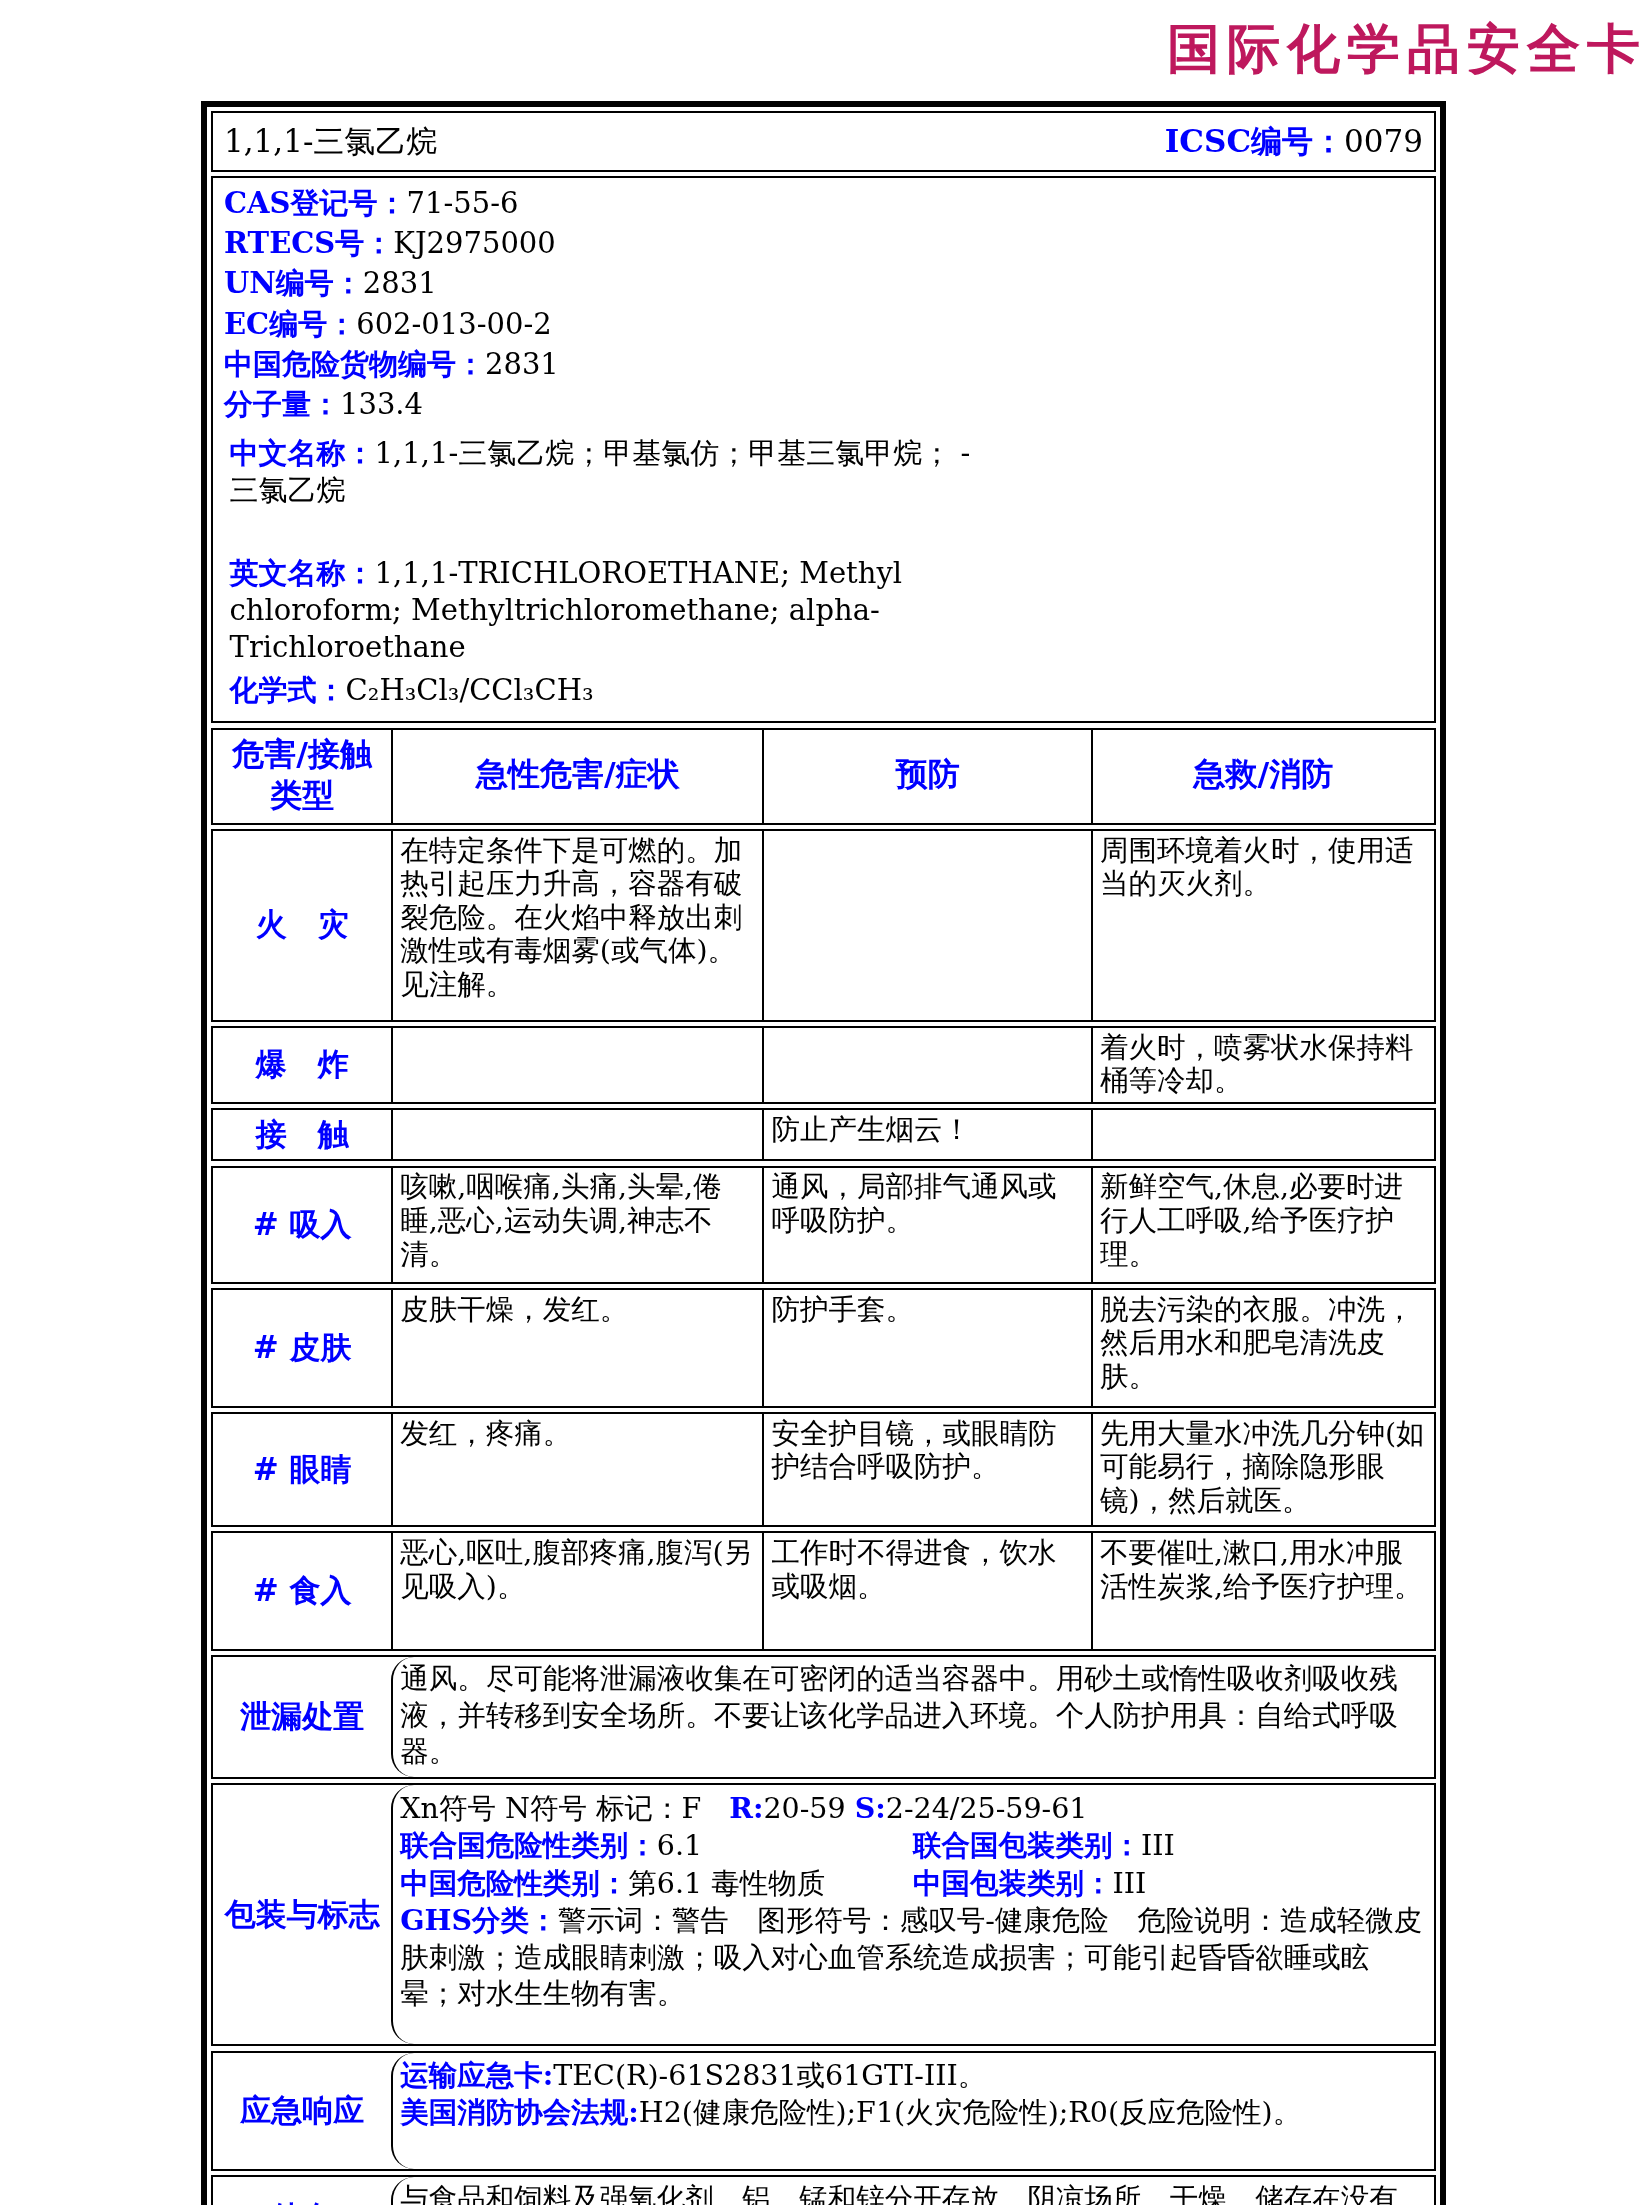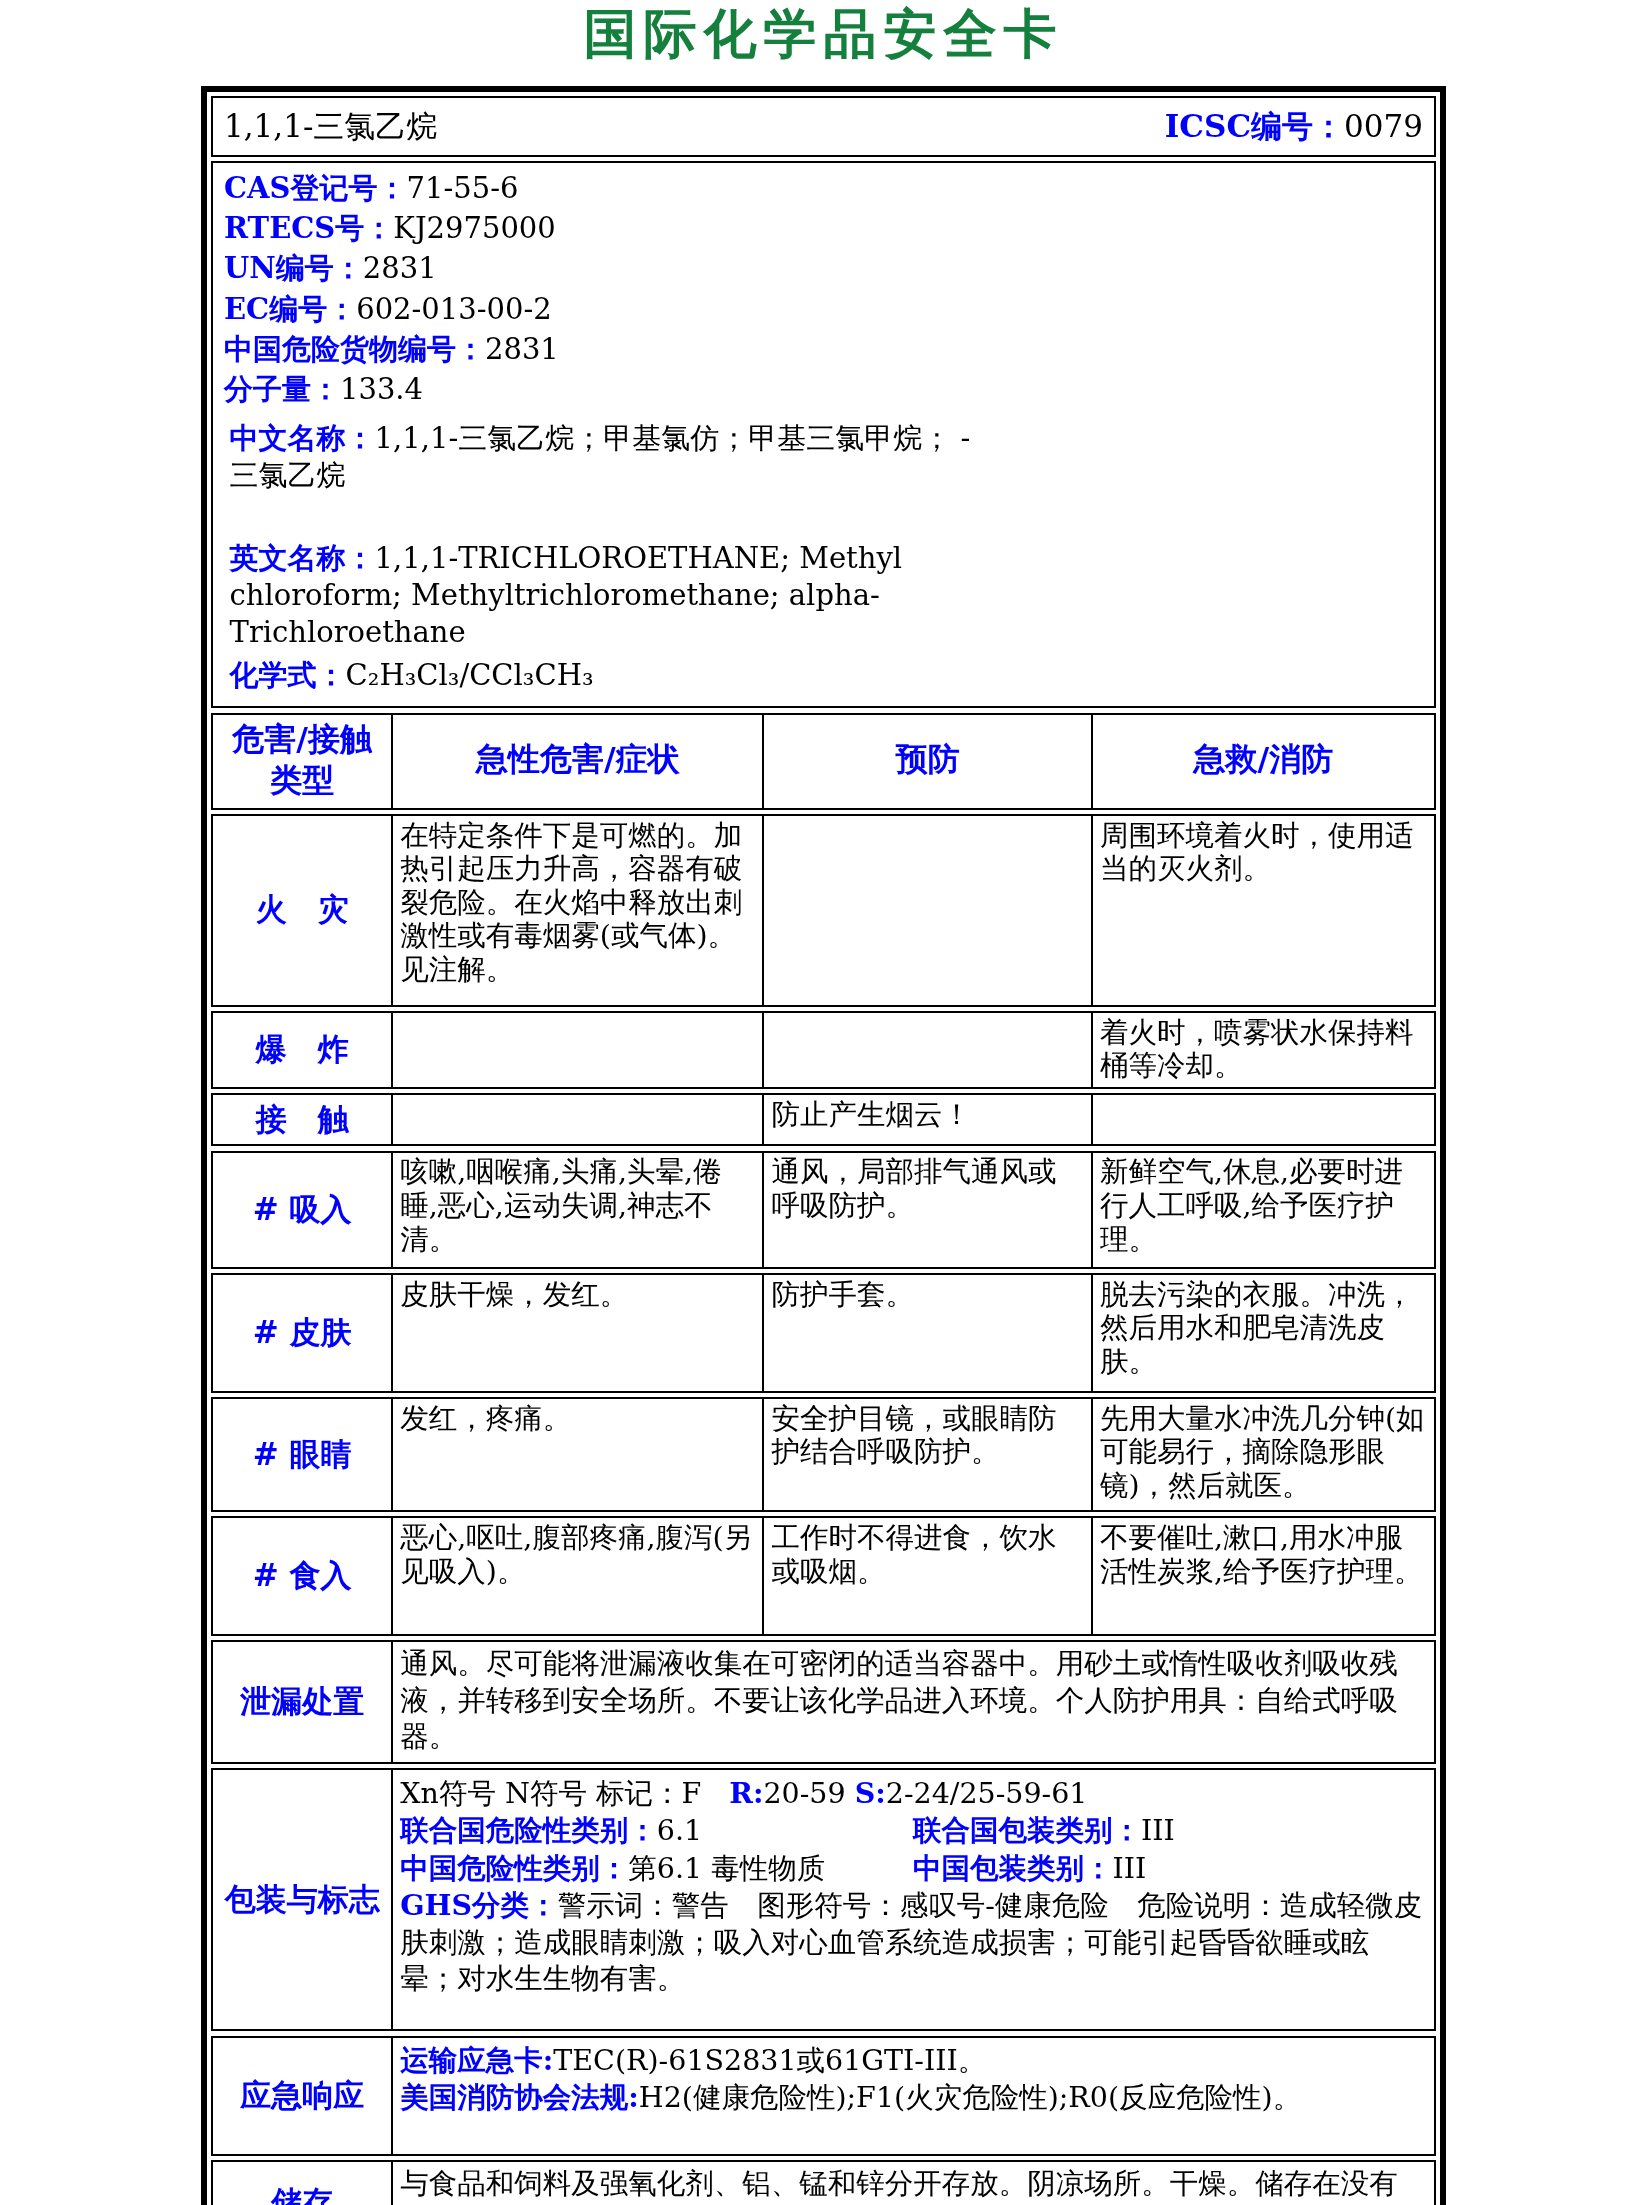--- a/index.html
+++ b/index.html
@@ -3,23 +3,23 @@
 <meta charset="utf-8">
 <style>
   * { margin:0; padding:0; box-sizing:border-box; }
   html,body { background:#ffffff; }
   body {
     width:1647px; height:2205px;
     font-family:"DejaVu Serif","Liberation Serif",serif;
     color:#000;
   }
   .title {
-    margin-top:4px;
-    text-align:center;
-    color:#15803d;
+    margin-top:19px;
+    text-align:right;
+    color:#be185d;
     font-size:53px;
     font-weight:bold;
     letter-spacing:7px;
     line-height:1.1;
   }
   .card {
     width:1245px;
     margin:24px auto 0 auto;
     border:6.3px solid #000;
     padding:4px;
@@ -56,21 +56,21 @@
   .hz-header { min-height:97px; }
   .r-fire { min-height:193px; }
   .r-explosion { min-height:78px; }
   .r-exposure { min-height:53px; }
   .r-inhalation { min-height:118px; }
   .r-skin { min-height:120px; }
   .r-eyes { min-height:115px; }
   .r-ingestion { min-height:120px; }
 
   
-  .wide-content { flex:1 1 auto; border-left:2.8px solid #000; padding:4.2px 8.3px 5.6px 7px; font-size:28.5px; line-height:1.28; }
+  .wide-content { flex:1 1 auto; border-left:2.8px solid #000; padding:4.2px 8.3px 5.6px 7px; font-size:28.5px; line-height:1.28;border-radius:23px; }
   .r-spill { min-height:124px; }
   .r-pack { min-height:263px; }
   .r-emergency { min-height:120px; }
   .r-storage { min-height:82px; }
 
   .pack-line { display:flex; }
   .pack-line .half { flex:0 0 50%; }
   .pack-line1 { justify-content:space-between; }
   .spacer2 { display:inline-block; width:28px; }
 </style>

